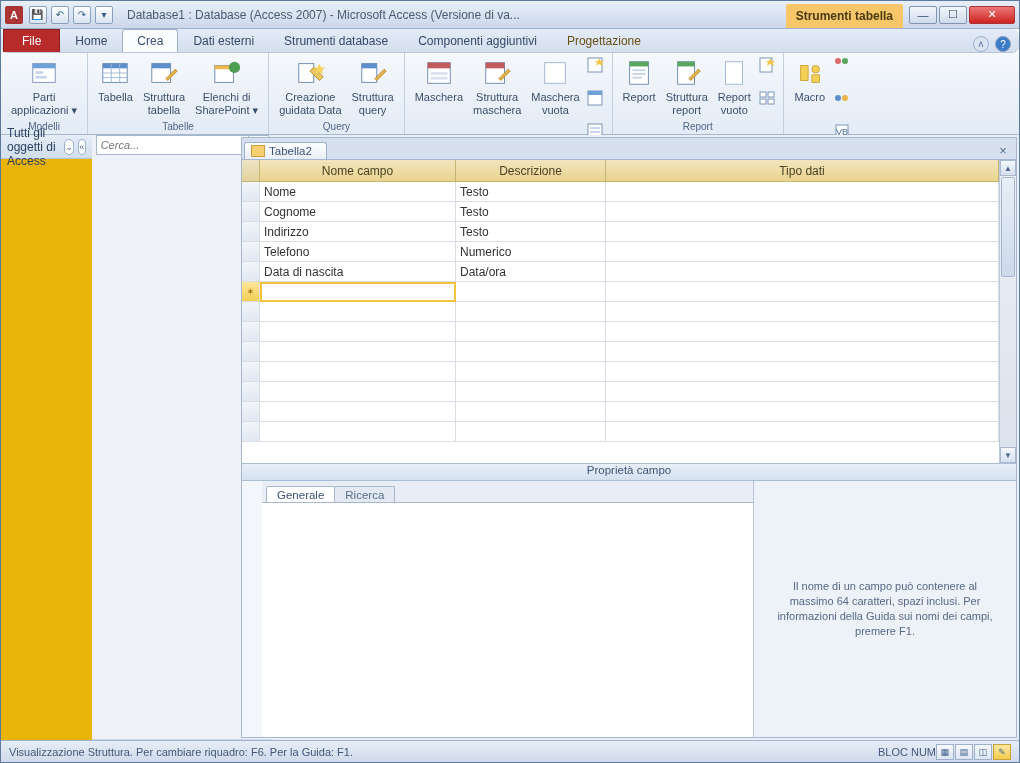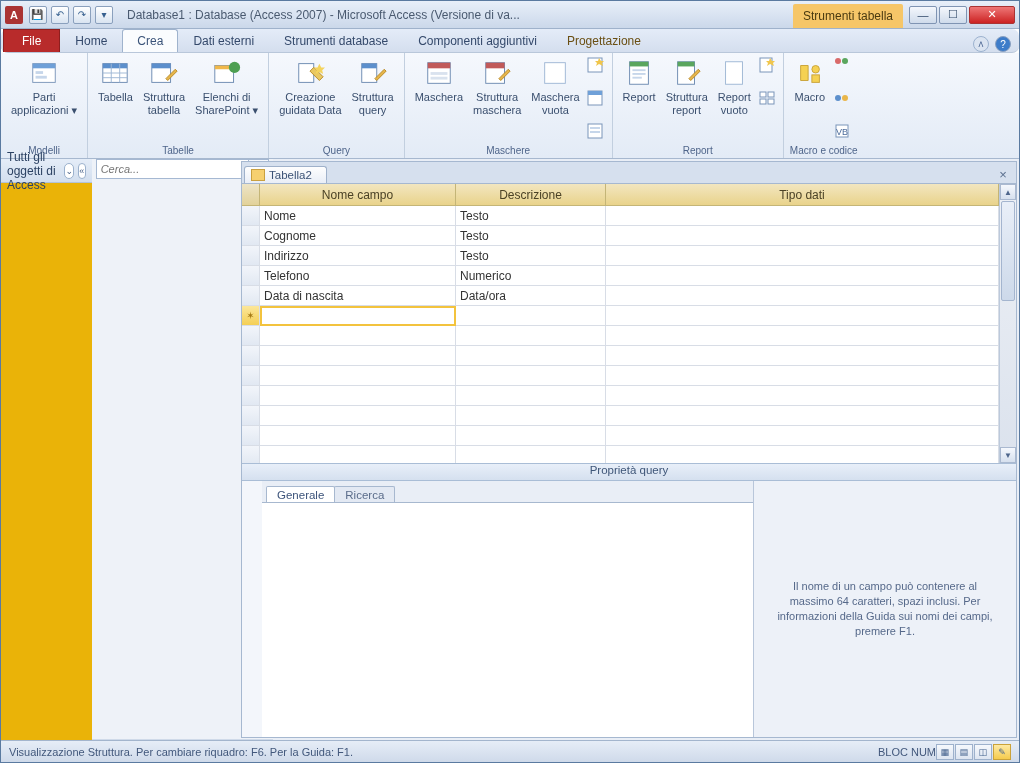--- a/index.html
+++ b/index.html
@@ -5,36 +5,36 @@
 * { box-sizing: border-box; margin: 0; padding: 0; font-family: "Segoe UI", Tahoma, sans-serif; }
 body { background: #fff; width: 1020px; height: 763px; overflow: hidden; display: flex; flex-direction: column; border: 1px solid #5a7aa0; }
 
 
 .titlebar { height: 28px; background: linear-gradient(#e8eff9,#cbd8ea); display: flex; align-items: center; padding: 0 4px; font-size: 12px; color: #444; border-bottom: 1px solid #9fb2cb; }
 .titlebar .app-icon { width: 18px; height: 18px; background: #a33; color: #fff; font-weight: bold; font-size: 11px; display: inline-flex; align-items: center; justify-content: center; border-radius: 2px; margin-right: 6px; }
 .qat { display: flex; gap: 4px; margin-right: 8px; }
 .qat-btn { width: 18px; height: 18px; border: 1px solid #8aa0bd; background: linear-gradient(#fff,#d9e4f1); border-radius: 2px; display: flex; align-items: center; justify-content: center; font-size: 10px; color: #36608f; }
 .title-sep { width: 6px; }
 .title-text { flex: 1; font-size: 12px; color: #4a5a70; white-space: nowrap; overflow: hidden; text-overflow: ellipsis; }
-.context-tab-label { background: #f6c668; color: #4a3a10; padding: 4px 10px; font-size: 12px; border-radius: 2px 2px 0 0; margin: 0 6px; align-self: flex-end; height: 24px; display: flex; align-items: center; }
+.context-tab-label { background: #f6c668; color: #4a3a10; padding: 4px 10px; font-size: 12px; border-radius: 2px 2px 0 0; margin: 0 6px; align-self: flex-end; height: 24px; display: flex; align-items: center; font-weight: bold; }
 .win-controls { display: flex; gap: 2px; }
 .win-btn { width: 28px; height: 18px; border: 1px solid #7f94b3; background: linear-gradient(#f4f7fc,#cfdbeb); border-radius: 2px; display: flex; align-items: center; justify-content: center; font-size: 11px; color: #2f4766; }
 .win-btn.close { background: linear-gradient(#e77,#c22); color: #fff; border-color: #a33; width: 46px; }
 
 
 .ribbon-tabs { height: 24px; background: linear-gradient(#e4ecf8,#d4deee); display: flex; align-items: flex-end; padding-left: 2px; border-bottom: 1px solid #b9c7da; font-size: 12px; position: relative; border-radius: 7px; }
 .ribbon-tab { padding: 4px 14px; color: #34496b; cursor: default; border: 1px solid transparent; border-bottom: none; border-radius: 3px 3px 0 0; }
 .ribbon-tab.file { background: #b82b2b; color: #fff; border-color: #8e1e1e; border-radius: 0; padding: 4px 18px; }
 .ribbon-tab.active { background: #fafcfe; border-color: #9fb3cd; color: #3a5379; }
 .ribbon-tab.context { color: #6a4f13; }
 .ribbon-right { margin-left: auto; display: flex; gap: 6px; padding-right: 8px; align-items: center; }
 .ribbon-right .r-icon { width: 16px; height: 16px; border: 1px solid #8aa0c0; border-radius: 8px; font-size: 10px; display: flex; align-items: center; justify-content: center; color: #fff; background: #3d7cc9; }
 
 
-.ribbon { height: 106px; background: linear-gradient(#f5f8fd,#e3ebf6); border-bottom: 1px solid #a7b8cf; display: flex; font-size: 11px; color: #3a4f6e; }
+.ribbon { height: 82px; background: linear-gradient(#f5f8fd,#e3ebf6); border-bottom: 1px solid #a7b8cf; display: flex; font-size: 11px; color: #3a4f6e; }
 .rgroup { border-right: 1px solid #c2cfdf; padding: 2px 6px 0 6px; display: flex; flex-direction: column; }
 .rgroup-body { flex: 1; display: flex; gap: 2px; align-items: flex-start; }
 .rgroup-label { text-align: center; font-size: 10px; color: #4f658a; padding: 2px 0; }
 .rbtn { display: flex; flex-direction: column; align-items: center; padding: 2px 4px; border-radius: 3px; cursor: default; text-align: center; line-height: 1.15; }
 .rbtn .ic { width: 32px; height: 32px; margin-bottom: 2px; display: flex; align-items: center; justify-content: center; font-size: 20px; }
 .ic svg { width: 30px; height: 30px; }
 .mini-stack { display: flex; flex-direction: column; gap: 13px; }
 .mini { width: 20px; height: 20px; display: flex; align-items: center; justify-content: center; }
 
 
@@ -479,21 +479,21 @@
                 <div></div>
               </div>
             </div>
         </div>
         <div class="vscroll">
           <div class="arrow">▲</div>
           <div class="thumb"></div>
           <div class="arrow" style="position:absolute;bottom:0;left:0;right:0">▼</div>
         </div>
       </div>
-      <div class="props-label">Proprietà query</div>
+      <div class="props-label">Proprietà campo</div>
       <div class="props-area">
         <div class="props-left">
           <div class="prop-tabs">
             <div class="prop-tab">Generale</div>
             <div class="prop-tab inactive">Ricerca</div>
           </div>
           <div class="prop-body"></div>
         </div>
         <div class="props-right">
           <p>Il nome di un campo può contenere al massimo 64 caratteri, spazi inclusi. Per informazioni della Guida sui nomi dei campi, premere F1.</p>

